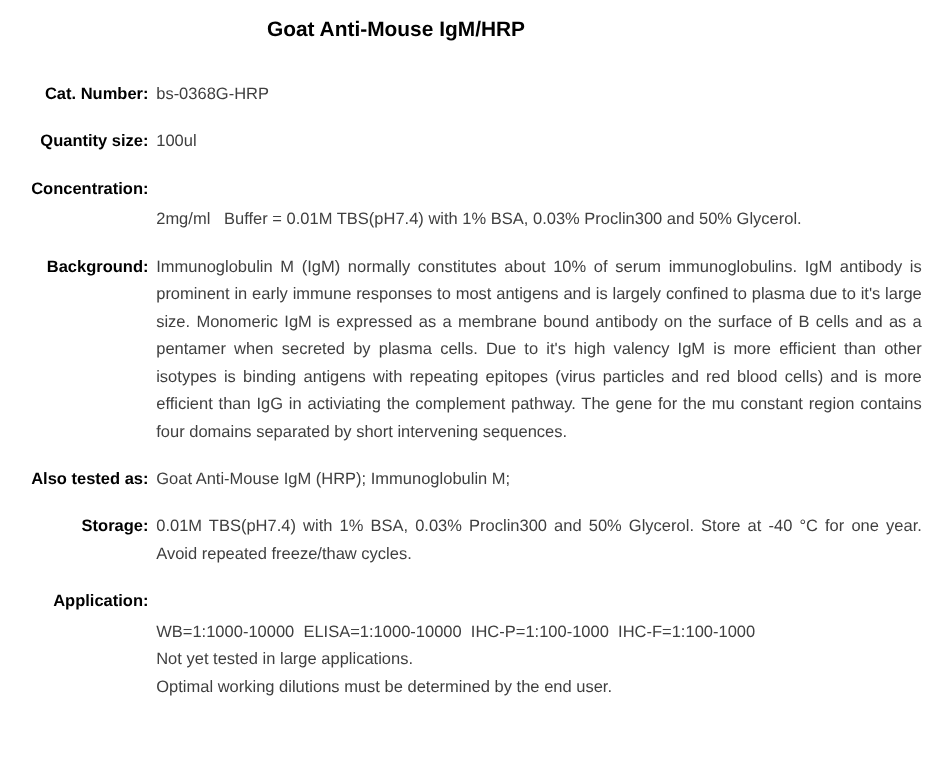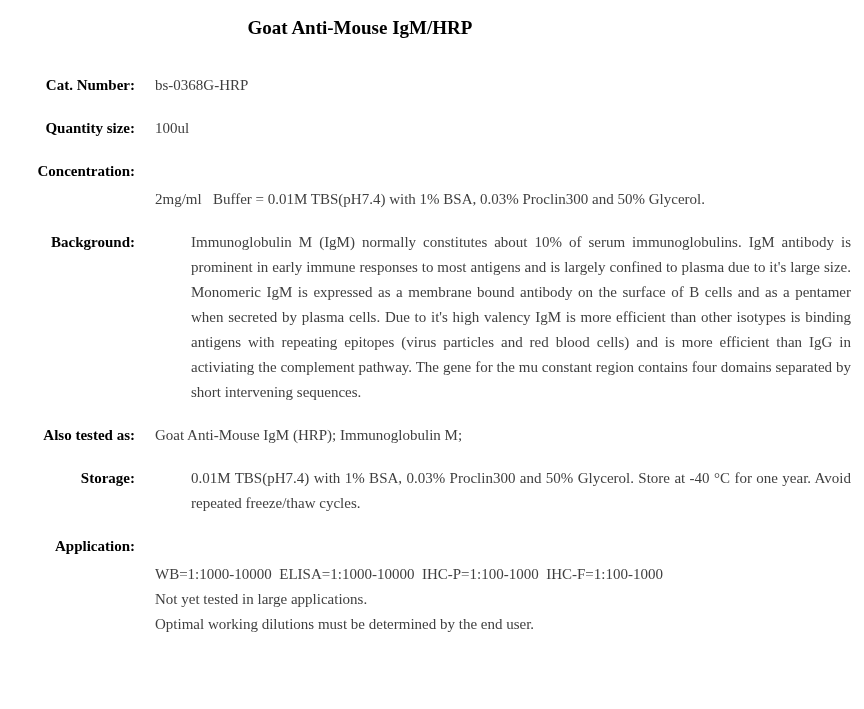--- a/index.html
+++ b/index.html
@@ -12,45 +12,44 @@
     height: 709px;
     overflow: hidden;
     font-family: "Liberation Sans", sans-serif;
     font-size: 15px;
     color: #3f3f3f;
   }
   .page {
     box-sizing: border-box;
     width: 733px;
     padding: 16px 13px 0 0;
-    font-family: Liberation Serif, serif;
   }
   .page-title {
     margin: 0 0 33px 0;
     font-size: 19px;
     line-height: 24px;
     font-weight: bold;
     text-align: center;
     color: #000000;
   }
   .row {
     display: grid;
     grid-template-columns: 135px 696px;
-    column-gap: 20px;
+    column-gap: 7px;
     margin-bottom: 18px;
     line-height: 25px;
   }
   .field-label {
     text-align: right;
     font-weight: bold;
     color: #000000;
     white-space: nowrap;
   }
   .field-value { }
-  .justify { text-align: justify; margin-left: 36px; }
+  .justify { text-align: justify; }
   .prewrap { white-space: pre-wrap; margin-top: 28px; }
   ul.bullets {
     margin: 0;
     padding: 0;
     list-style: none;
   }
   ul.bullets li::before {
     content: "\2022";
     display: inline-block;
     width: 14px;

